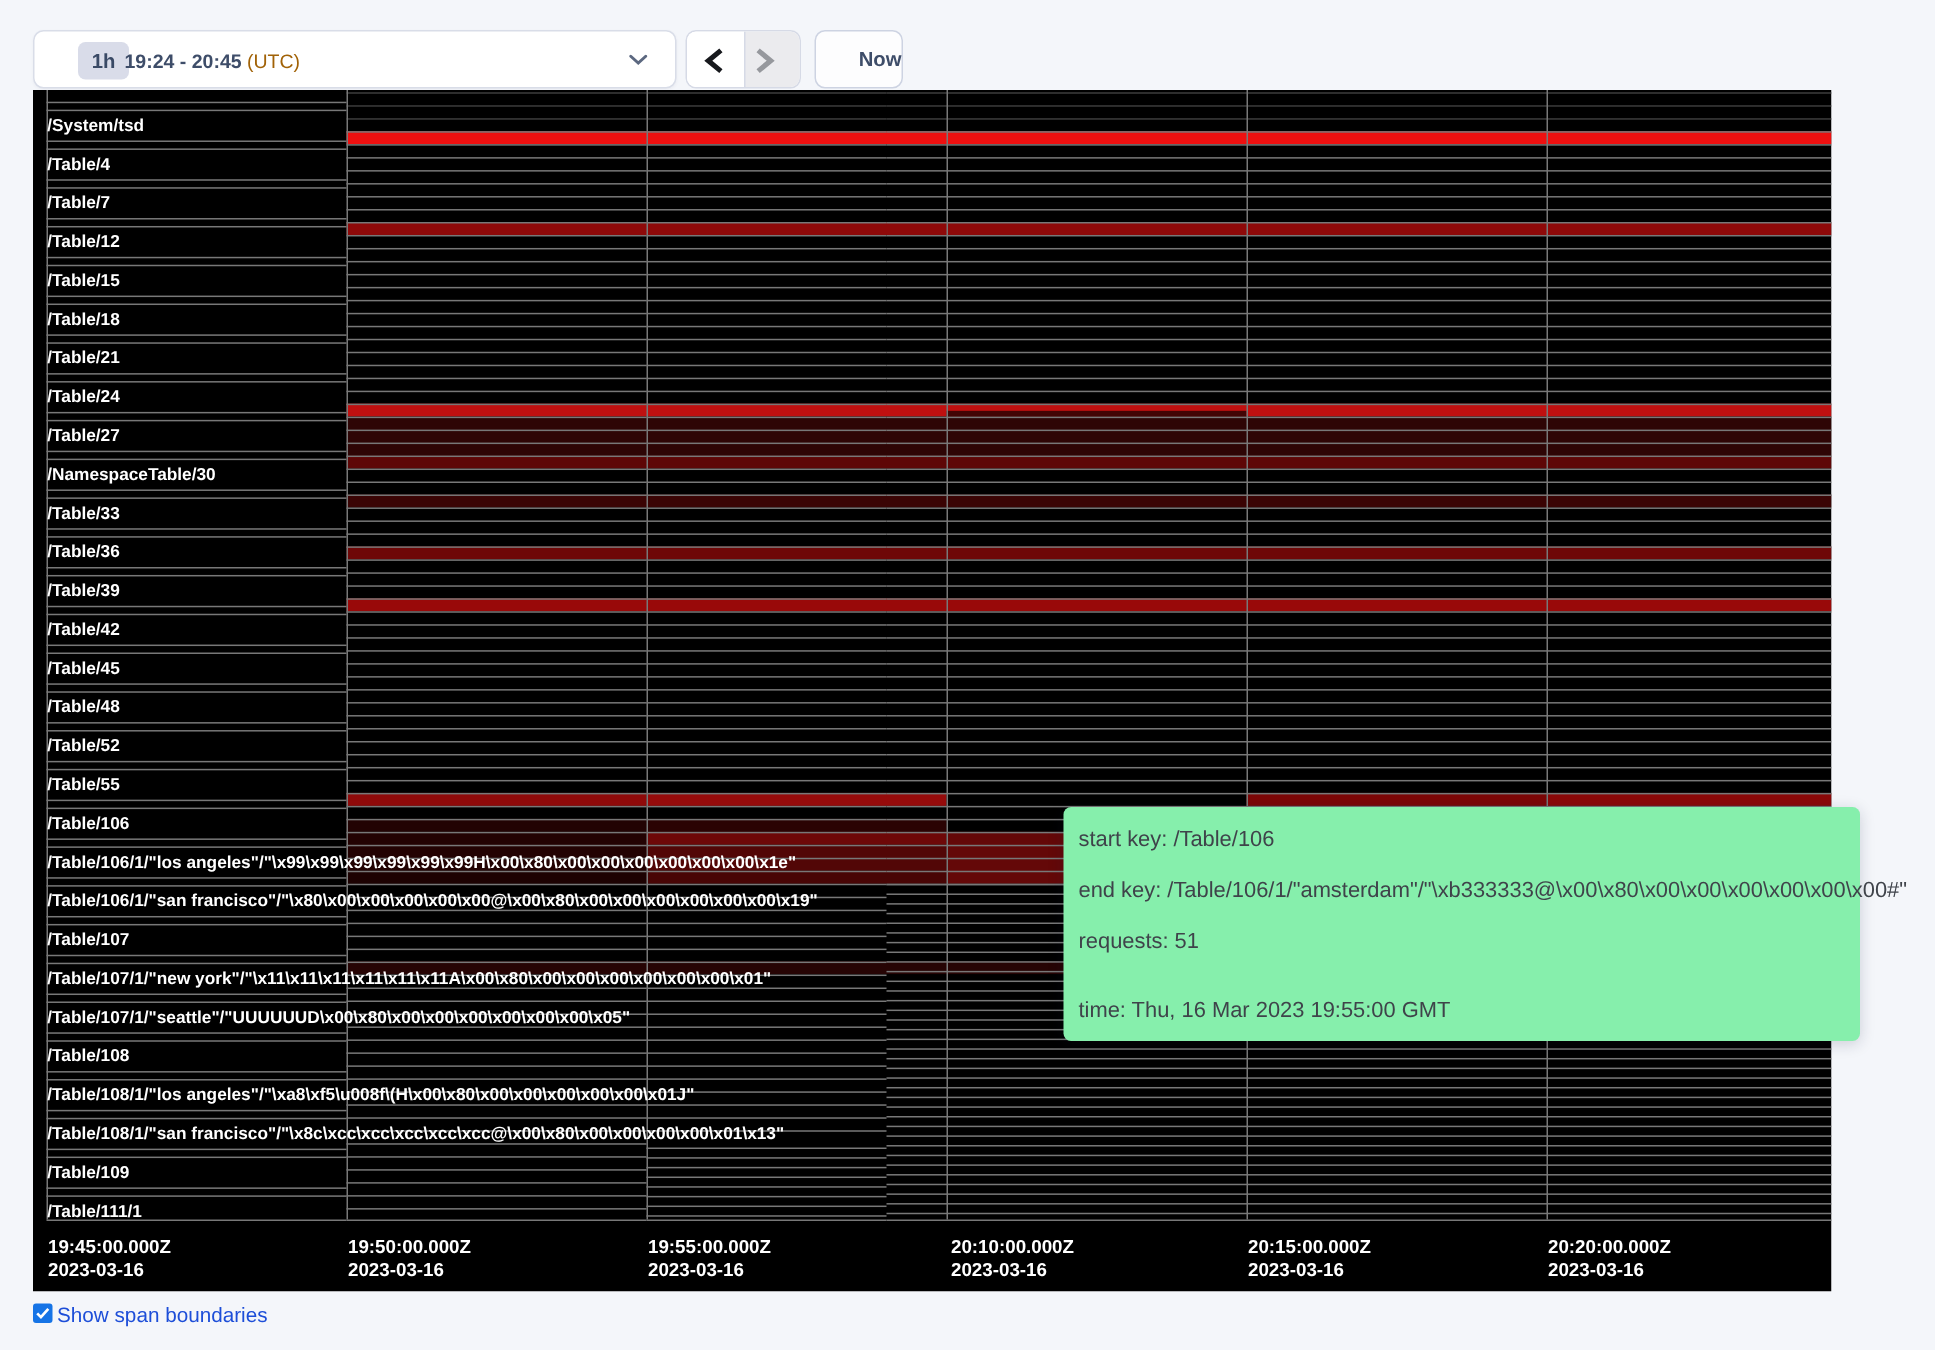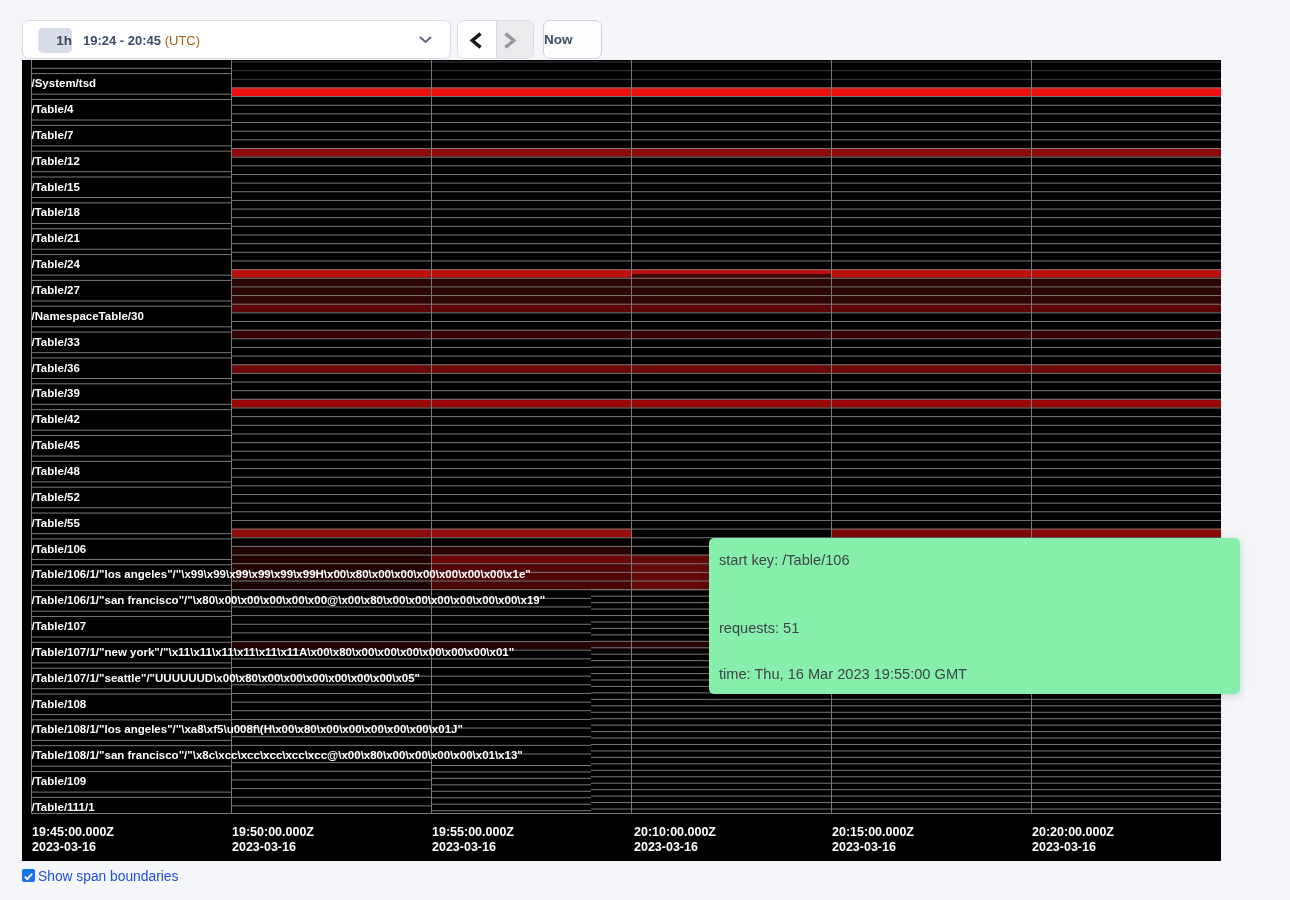--- a/index.html
+++ b/index.html
@@ -1,38 +1,38 @@
 <!DOCTYPE html>
 <html><head><meta charset="utf-8"><style>
 html,body{margin:0;padding:0}
 body{width:1290px;height:900px;background:#f4f6fa;font-family:"Liberation Sans",sans-serif;position:relative;overflow:hidden}
 .ctl{position:absolute;box-sizing:border-box}
 </style></head>
 <body>
 
 <div class="ctl" style="left:22px;top:20px;width:429px;height:39px;background:#fff;border:1px solid #d9dde8;border-radius:7px;box-shadow:0 1px 2px rgba(50,60,90,.05)">
-  <div style="position:absolute;left:15px;top:6.5px;width:34px;height:25px;background:#d9dce9;border-radius:5px;color:#3a4a66;font-size:13.5px;font-weight:bold;text-align:right;line-height:25px">1h</div>
+  <div style="position:absolute;left:29px;top:6.5px;width:34px;height:25px;background:#d9dce9;border-radius:5px;color:#3a4a66;font-size:13.5px;font-weight:bold;text-align:center;line-height:25px">1h</div>
   <div style="position:absolute;left:60px;top:0;height:37px;line-height:39px;font-size:13px;color:#3e4d69"><b>19:24 - 20:45</b> <span style="color:#a16207">(UTC)</span></div>
   <svg style="position:absolute;left:395px;top:14px" width="15" height="10" viewBox="0 0 15 10">
       <path d="M2.5 2.5 L7.5 7 L12.5 2.5" stroke="#5c6880" stroke-width="2" fill="none" stroke-linecap="round"></path>
     </svg>
 </div>
 
 <div class="ctl" style="left:457px;top:20px;width:77px;height:39px;border:1px solid #d6dae6;border-radius:7px;background:#fff;overflow:hidden">
   <div style="position:absolute;left:0;top:0;width:38px;height:39px;background:#fff"></div>
   <div style="position:absolute;left:38px;top:0;width:39px;height:39px;background:#ebebee;border-left:1px solid #d6dae6"></div>
   <svg style="position:absolute;left:9.5px;top:11px" width="16" height="17" viewBox="0 0 16 17">
       <path d="M12.6 1.6 L4.2 8.5 L12.6 15.4" stroke="#17191d" stroke-width="3.4" fill="none" stroke-linecap="butt" stroke-linejoin="miter"></path>
     </svg>
   <svg style="position:absolute;left:44px;top:11px" width="16" height="17" viewBox="0 0 16 17">
       <path d="M3.4 1.6 L11.8 8.5 L3.4 15.4" stroke="#96989d" stroke-width="3.4" fill="none" stroke-linecap="butt" stroke-linejoin="miter"></path>
     </svg>
 </div>
 
-<div class="ctl" style="left:543px;top:20px;width:59px;height:39px;border:1px solid #cdd3e2;border-radius:7px;background:#fdfdfe;color:#3e4d69;font-weight:bold;font-size:13.5px;text-align:left;line-height:38px">Now</div>
+<div class="ctl" style="left:543px;top:20px;width:59px;height:39px;border:1px solid #cdd3e2;border-radius:7px;background:#fdfdfe;color:#3e4d69;font-weight:bold;font-size:13.5px;text-align:right;line-height:38px">Now</div>
 <svg width="1199" height="801" viewBox="0 0 1199 801" xmlns="http://www.w3.org/2000/svg" style="position:absolute;left:22px;top:60px">
 <rect x="0" y="0" width="1199" height="801" fill="#000"></rect>
 <rect x="209.0" y="27.45" width="990" height="8.65" fill="#ee1010"></rect>
 <rect x="209.0" y="88.00" width="990" height="8.65" fill="#8e0909"></rect>
 <rect x="209.0" y="209.10" width="990" height="8.65" fill="#bf1010"></rect>
 <rect x="609.0" y="213.90" width="200" height="3.85" fill="#420505"></rect>
 <rect x="209.0" y="217.75" width="990" height="25.95" fill="#2e0505"></rect>
 <rect x="209.0" y="243.70" width="990" height="8.65" fill="#5e0606"></rect>
 <rect x="209.0" y="269.65" width="990" height="8.65" fill="#3a0404"></rect>
 <rect x="209.0" y="304.25" width="990" height="8.65" fill="#6e0707"></rect>
@@ -429,20 +429,21 @@
 <text x="612" y="775.5" font-family="Liberation Sans, sans-serif" font-size="12.5" font-weight="bold" fill="#fff">20:10:00.000Z</text>
 <text x="612" y="790.5" font-family="Liberation Sans, sans-serif" font-size="12.5" font-weight="bold" fill="#fff">2023-03-16</text>
 <text x="810" y="775.5" font-family="Liberation Sans, sans-serif" font-size="12.5" font-weight="bold" fill="#fff">20:15:00.000Z</text>
 <text x="810" y="790.5" font-family="Liberation Sans, sans-serif" font-size="12.5" font-weight="bold" fill="#fff">2023-03-16</text>
 <text x="1010" y="775.5" font-family="Liberation Sans, sans-serif" font-size="12.5" font-weight="bold" fill="#fff">20:20:00.000Z</text>
 <text x="1010" y="790.5" font-family="Liberation Sans, sans-serif" font-size="12.5" font-weight="bold" fill="#fff">2023-03-16</text>
 </svg>
 
 <div style="position:absolute;left:709px;top:538px;width:531px;height:156px;background:#86efac;border-radius:5px;box-shadow:0 2px 10px rgba(20,30,60,.18);font-size:14.6px;color:#3f434a">
     <div style="position:absolute;left:10px;top:14px;white-space:nowrap">start key: /Table/106</div>
+    <div style="position:absolute;left:10px;top:48px;white-space:nowrap">end key: /Table/106/1/"amsterdam"/"\xb333333@\x00\x80\x00\x00\x00\x00\x00\x00#"</div>
     <div style="position:absolute;left:10px;top:82px;white-space:nowrap">requests: 51</div>
     <div style="position:absolute;left:10px;top:128px;white-space:nowrap">time: Thu, 16 Mar 2023 19:55:00 GMT</div>
   </div>
 
 <div style="position:absolute;left:22px;top:869px;width:13px;height:13px;background:#1674e6;border-radius:2px">
   <svg width="13" height="13" viewBox="0 0 13 13">
       <path d="M2.8 6.6 L5.3 9.1 L10.2 3.6" stroke="#fff" stroke-width="1.8" fill="none"></path>
     </svg>
 </div>
 <div style="position:absolute;left:38px;top:869px;font-size:13.8px;color:#1d4ed8">Show span boundaries</div>

